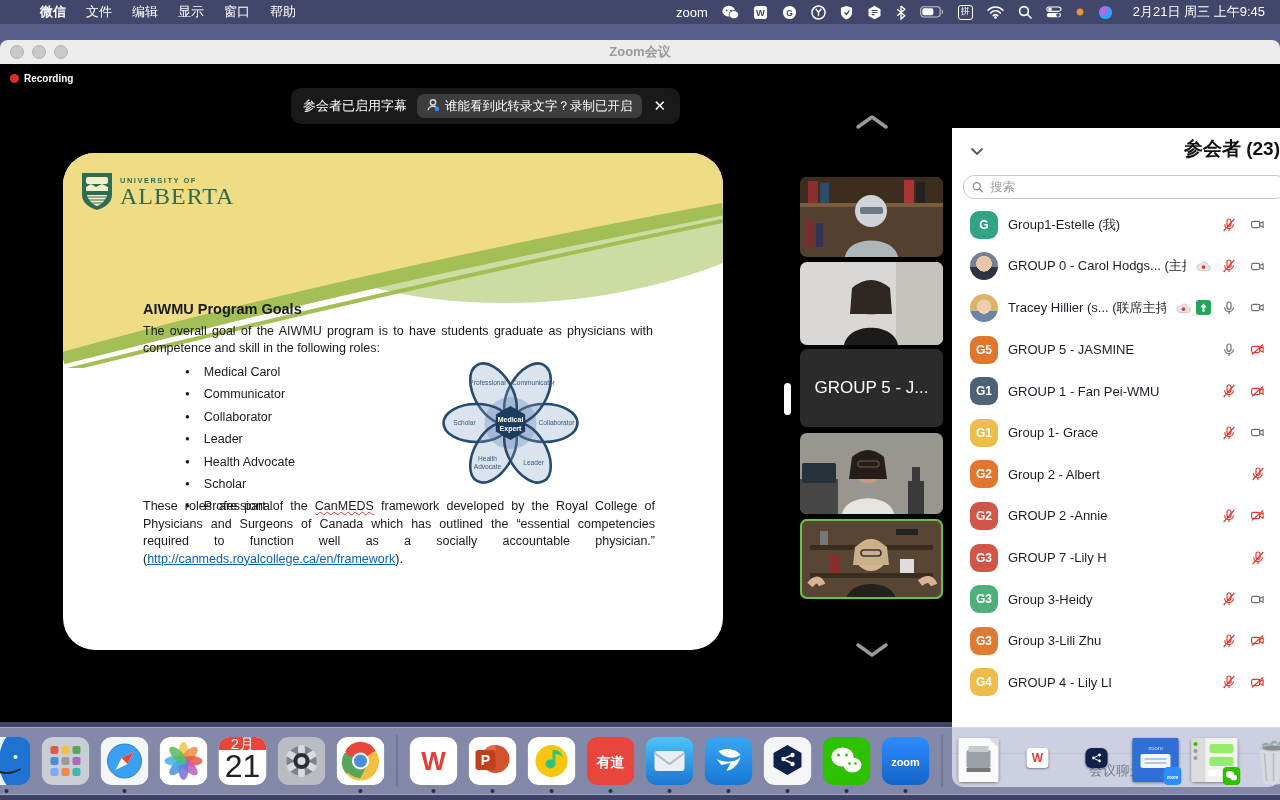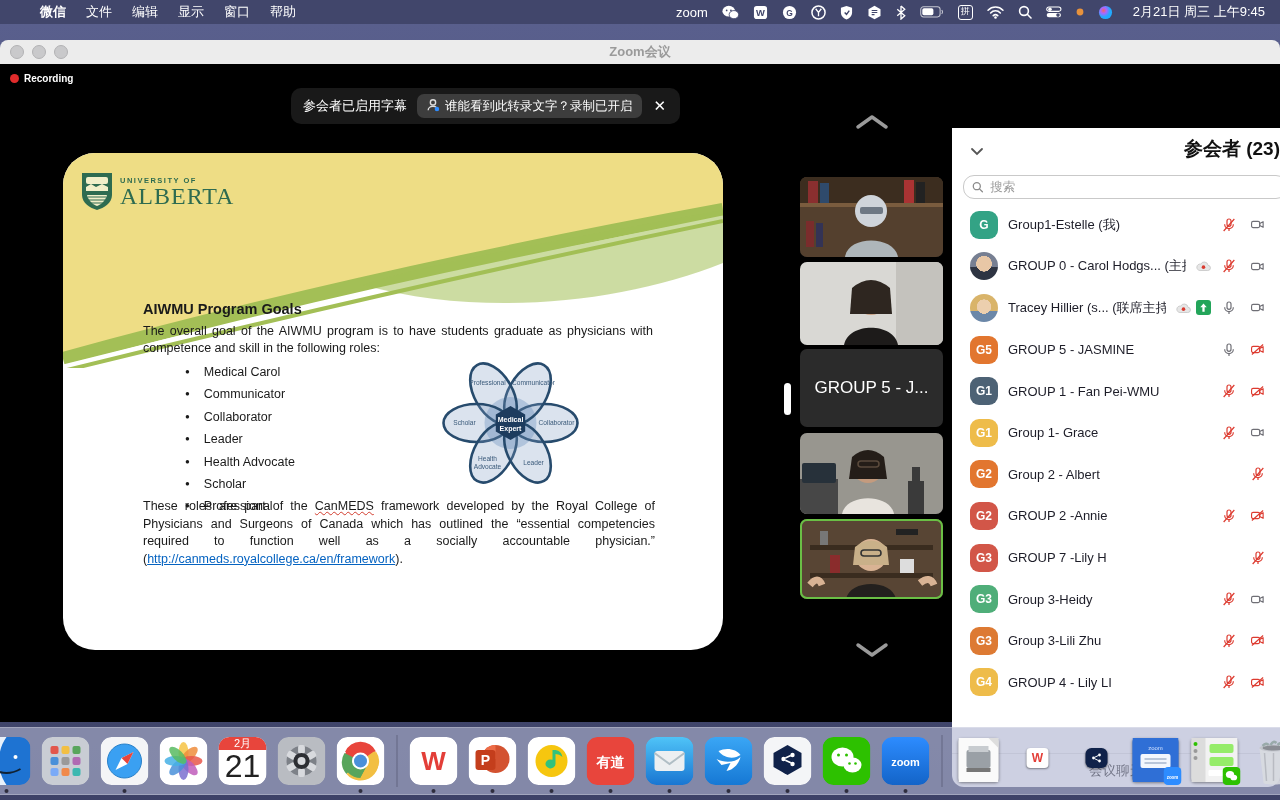--- a/index.html
+++ b/index.html
@@ -99,21 +99,21 @@
     display:flex;align-items:center;gap:9px;padding:0 12px;}
   .dock-item{position:relative;width:50px;height:50px;display:flex;align-items:center;
     justify-content:center;}
   .dock-item .ic{width:48px;height:48px;border-radius:11px;display:flex;align-items:center;
     justify-content:center;overflow:hidden;}
   .dock-dot{position:absolute;left:50%;bottom:-7px;transform:translateX(-50%);width:4px;height:4px;
     border-radius:50%;background:#2e2e3e;}
   .dock-div{width:1px;height:52px;background:rgba(60,60,80,0.45);margin:0 2px;}
   .mini{width:40px;height:44px;border-radius:4px;position:relative;align-self:flex-end;margin-bottom:3px;}
   .cal{background:#fff;border-radius:11px;width:48px;height:48px;text-align:center;}
-  .cal .cm{background:#e8453c;color:#fff;font-size:11px;border-radius:11px 11px 0 0;
+  .cal .cm{background:#e8453c;color:#fff;font-size:15px;border-radius:11px 11px 0 0;
     height:13px;line-height:13px;}
   .cal .cd{font-size:32px;color:#222;line-height:33px;}
 </style>
 </head>
 <body>
 
 <div id="screen">
 
   <div class="menubar">
     <div class="left">

